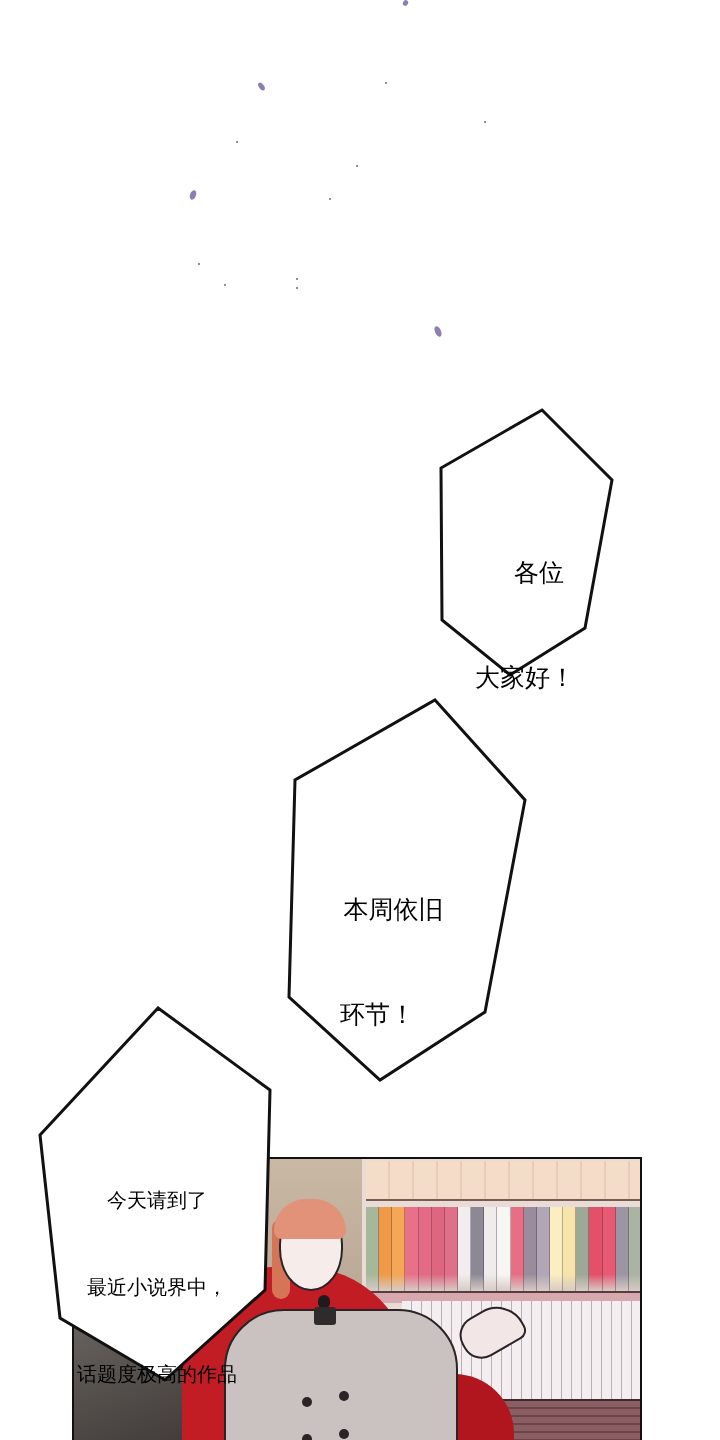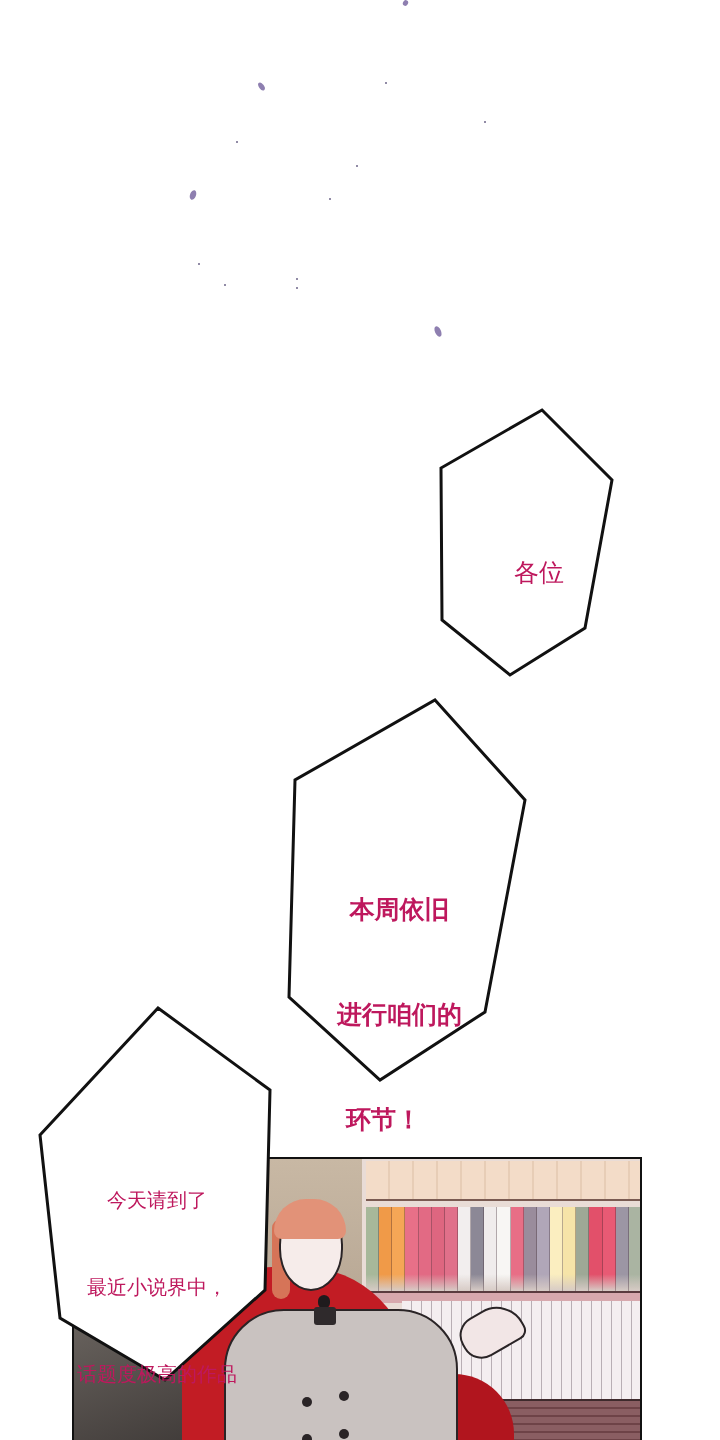--- a/index.html
+++ b/index.html
@@ -1,21 +1,21 @@
 <!DOCTYPE html>
 <html><head>
   <meta charset="utf-8">
   <style>
     html, body { margin:0; padding:0; background:#ffffff; }
     body { width:720px; height:1440px; position:relative; overflow:hidden;
            font-family:"DejaVu Sans", "Liberation Sans", sans-serif; }
     .petal { position:absolute; background:#8e7fb0; border-radius:50% / 50%; }
     .dot { position:absolute; width:2px; height:2px; background:#6d6488; border-radius:50%; }
     .bubble-svg { position:absolute; left:0; top:0; overflow:visible; }
-    .bubble-text { position:absolute; text-align:center; color:#be185d;
+    .bubble-text { position:absolute; text-align:center; color:#000000;
                    font-size:25px; line-height:35px; white-space:pre; }
     .panel { position:absolute; left:72px; top:1157px; width:570px; height:283px;
              border:2px solid #111; border-bottom:none; box-sizing:border-box; overflow:hidden;
              background:#b9ac9c; }
     .wall { position:absolute; left:0; top:0; width:290px; height:283px;
             background:linear-gradient(180deg,#c8b8a4 0%,#a89886 100%); }
     .dark-corner { position:absolute; left:0; top:150px; width:120px; height:140px;
                    background:linear-gradient(160deg,#6b6560,#3f3a38); }
     .shelf { position:absolute; left:288px; top:0; width:282px; height:283px; background:#e9dcd6; }
     .shelf-top { position:absolute; left:4px; top:2px; right:2px; height:38px;
@@ -110,25 +110,25 @@
 </div>
 
 <svg class="bubble-svg" width="720" height="1440">
   <polygon points="542,410 612,480 585,628 510,675 442,620 441,468" fill="#ffffff" stroke="#111" stroke-width="3"></polygon>
   <polygon points="435,700 525,800 485,1012 380,1080 289,997 295,780" fill="#ffffff" stroke="#111" stroke-width="3"></polygon>
   <polygon points="158,1008 270,1090 265,1290 165,1380 60,1318 40,1135" fill="#ffffff" stroke="#111" stroke-width="3"></polygon>
 </svg>
 
 <div class="bubble-text" style="left:455px;top:485px;width:140px;">
   <div style="padding-left:28px">各位</div>
+  <div>大家好！</div>
 </div>
 
-<div class="bubble-text" style="left:292px;top:822px;width:215px;font-weight:bold;">
+<div class="bubble-text" style="left:286px;top:822px;width:215px;">
   <div>本周依旧</div>
-  <div>进行咱们的</div>
   <div style="text-align:left;padding-left:54px">环节！</div>
 </div>
 
 <div class="bubble-text" style="left:48px;top:1128px;width:218px;font-size:20px;line-height:29px;">
   <div>今天请到了</div>
   <div>最近小说界中，</div>
   <div>话题度极高的作品</div>
   
   
 </div>

